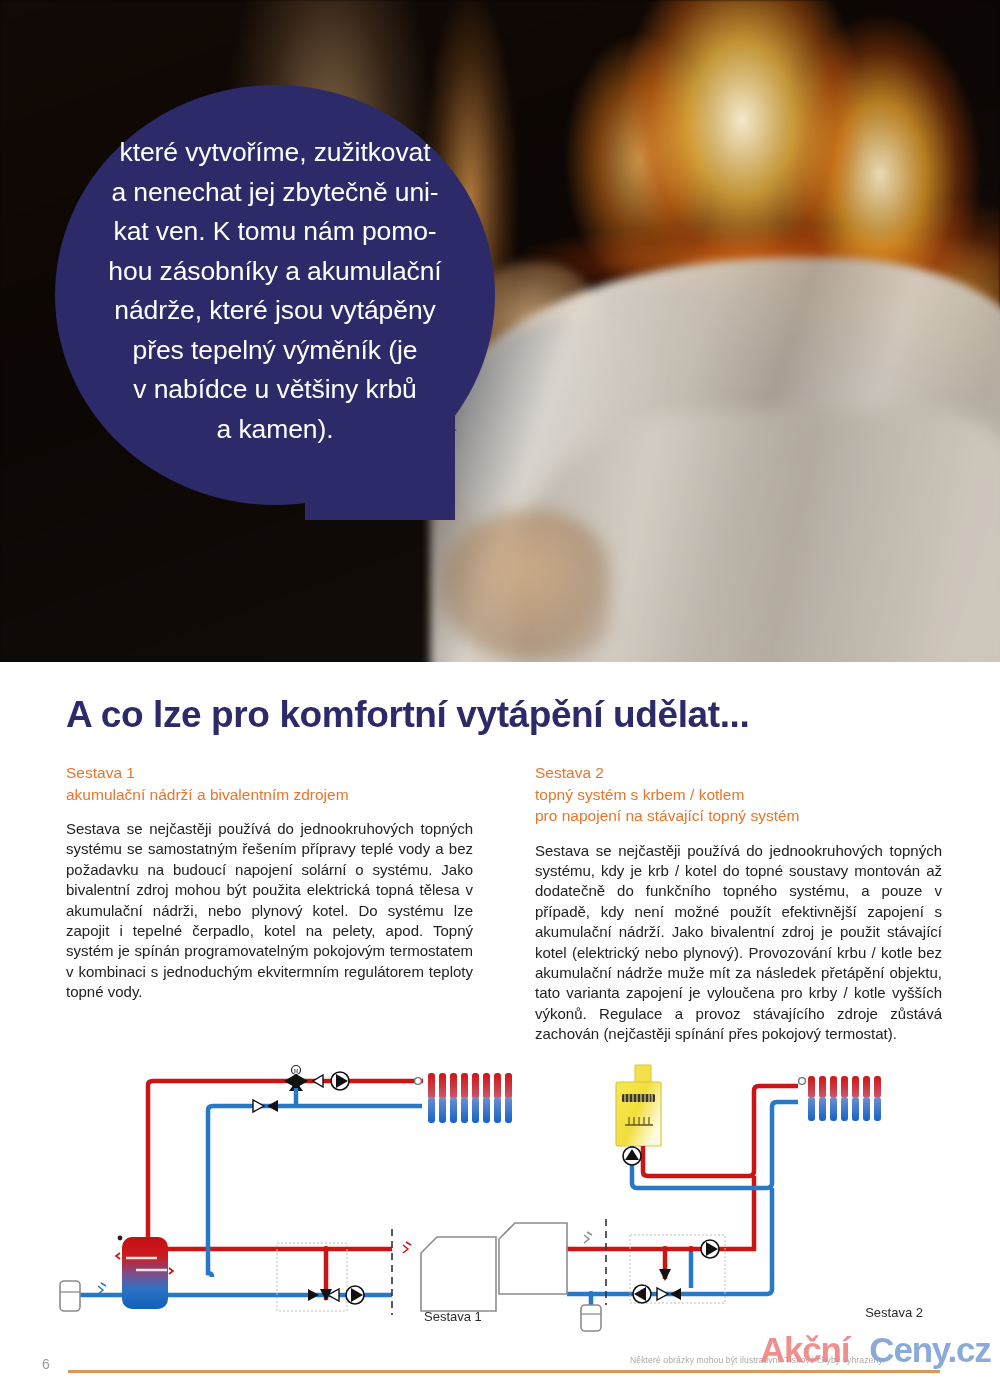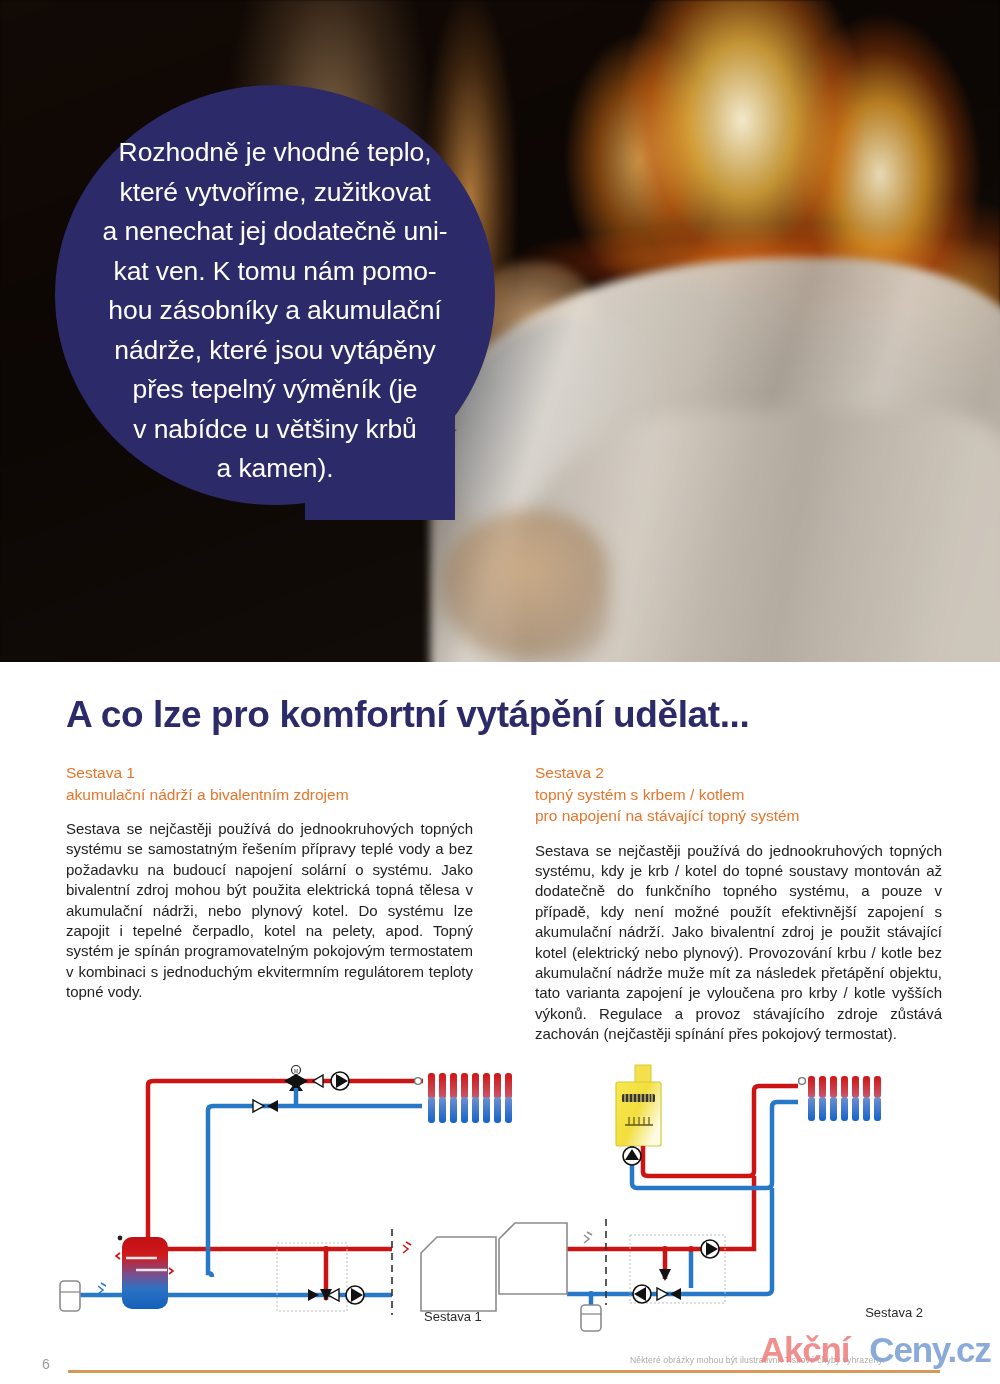--- a/index.html
+++ b/index.html
@@ -270,23 +270,22 @@
     <div class="hero-denim"></div>
     <div class="hero-blanket"></div>
     <div class="hero-blanket2"></div>
     <div class="hero-arm2"></div>
 
     <div class="bubble-wrap">
       <div class="bubble-tail2"></div>
       <div class="bubble-tail"></div>
       <div class="bubble-body"></div>
       <div class="bubble-text">
-        <span class="bl">Rozhodně je vhodné teplo,</span>
         <span class="bl">které vytvoříme, zužitkovat</span>
-        <span class="bl">a nenechat jej dodatečně uni-</span>
+        <span class="bl">a nenechat jej zbytečně uni-</span>
         <span class="bl">kat ven. K tomu nám pomo-</span>
         <span class="bl">hou zásobníky a akumulační</span>
         <span class="bl">nádrže, které jsou vytápěny</span>
         <span class="bl">přes tepelný výměník (je</span>
         <span class="bl">v nabídce u většiny krbů</span>
         <span class="bl">a kamen).</span>
       </div>
     </div>
   </div>
 

